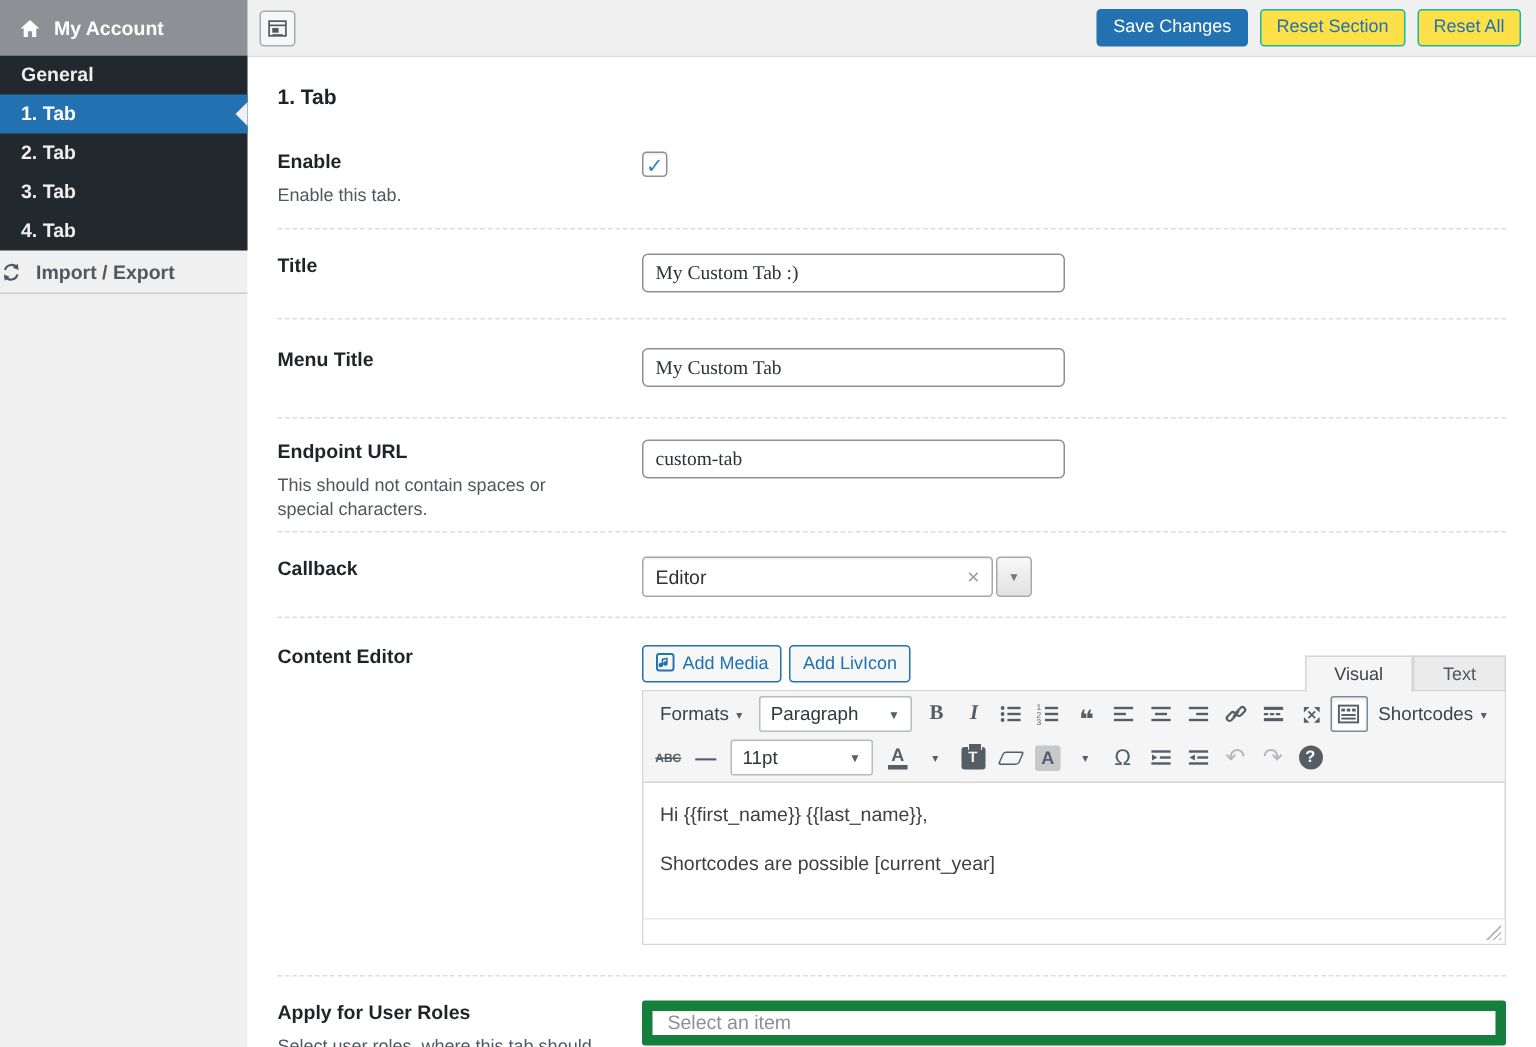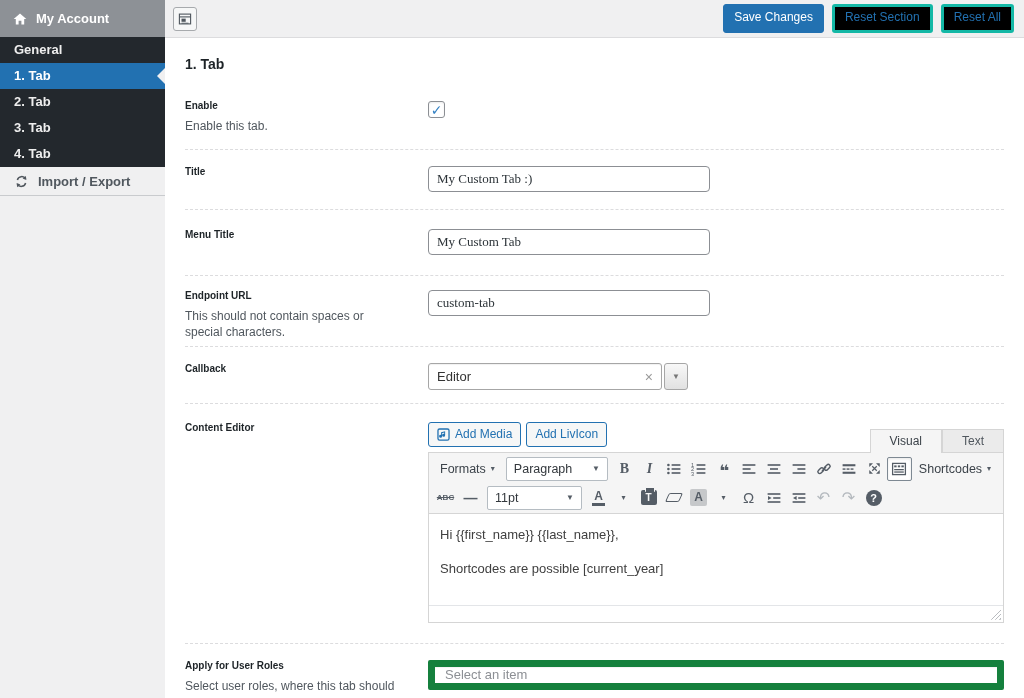--- a/index.html
+++ b/index.html
@@ -26,47 +26,47 @@
     cursor: pointer;
   }
   .side-item.selected { background: #2271b1; color: #fff; }
   .side-item.selected::after {
     content: ""; position: absolute; right: 0; top: 50%; margin-top: -8px;
     border-top: 8px solid transparent; border-bottom: 8px solid transparent;
     border-right: 8px solid #f0f0f1;
   }
   .side-footer {
     height: 29px; display: flex; align-items: center; gap: 9px;
-    padding-left: 14px; color: #50575e; font-weight: 600;
+    color: #50575e; font-weight: 600;
     border-bottom: 1px solid #c9cbce; cursor: pointer;
   }
 
   
   .main { margin-left: 165px; height: 100%; display: flex; flex-direction: column; }
   .topbar { height: 37px; display: flex; align-items: center; padding: 0 10px 0 8px; flex: none; }
   .tool-toggle {
     width: 24px; height: 24px; background: #f6f7f7; border: 1px solid #a7aaad;
     border-radius: 3px; display: flex; align-items: center; justify-content: center;
   }
   .topbar-actions { margin-left: auto; display: flex; gap: 8px; }
   .btn { border-radius: 3px; font-size: 12px; padding: 3px 10px 4px; line-height: 1.3; }
   .btn-primary { background: #2271b1; border: 1px solid #2271b1; color: #fff; }
-  .btn-secondary { background: #000000; border: 3px solid #14b8a6; color: #2271b1; }
+  .btn-secondary { background: #fde047; border: 1px solid #14b8a6; color: #2271b1; }
 
   
   .panel {
     flex: 1; background: #fff; border-top: 1px solid #dcdcde;
     padding: 16px 20px 0 20px; overflow: hidden;
   }
   .page-title { font-size: 14px; font-weight: bold; color: #1d2327; padding: 2px 0 14px; }
 
   .frow { display: flex; border-bottom: 1px dashed #dcdcde; }
   .frow:last-child { border-bottom: none; }
   .flabel { width: 243px; flex: none; }
-  .flabel .lab { font-weight: bold; color: #1d2327; font-size: 10px; }
+  .flabel .lab { font-weight: bold; color: #1d2327; font-size: 13px; }
   .flabel .desc { color: #50575e; font-size: 12px; margin-top: 7px; line-height: 1.35; width: 215px; }
   .ffield { flex: 1; }
 
   .r-enable { padding: 14px 0 14px; min-height: 64px; }
   .r-title { padding: 16px 0 17px; }
   .r-menu { padding: 19px 0 20px; }
   .r-endpoint { padding: 14px 0 6px; min-height: 70px; }
   .r-callback { padding: 16px 0 13px; }
   .r-editor { padding: 18px 0 20px; }
   .r-roles { padding: 16px 0 0; border-bottom: none; }

